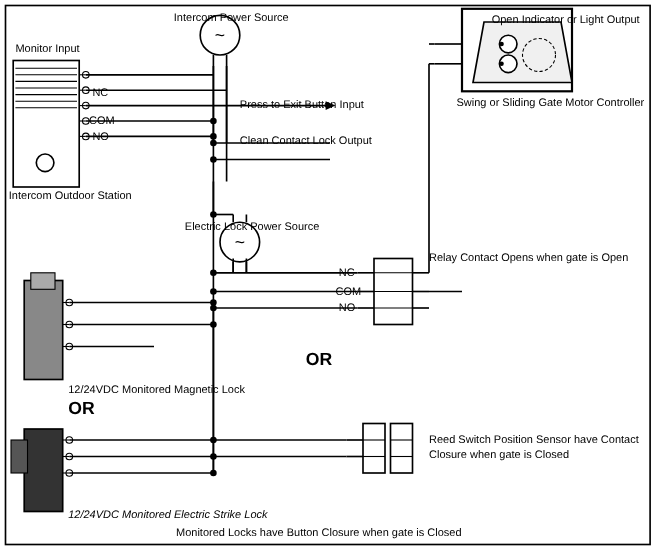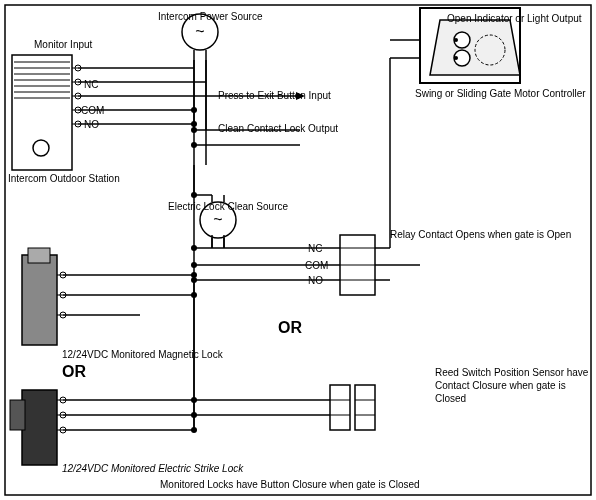--- a/index.html
+++ b/index.html
@@ -196,38 +196,38 @@
     <line x1="194" y1="165" x2="194" y2="195" stroke="#000" stroke-width="1.5"></line>
     <line x1="212" y1="195" x2="194" y2="195" stroke="#000" stroke-width="1.5"></line>
     <circle cx="194" cy="195" r="3" fill="#000"></circle>
     <line x1="212" y1="248" x2="212" y2="248" stroke="#000" stroke-width="1.5"></line>
 
     <line x1="212" y1="248" x2="212" y2="235" stroke="#000" stroke-width="1.5"></line>
     <line x1="224" y1="248" x2="224" y2="235" stroke="#000" stroke-width="1.5"></line>
 
   </svg>
 
-  <div class="label" style="left:14px; top:38px;margin-left:20px;">Monitor Input</div>
+  <div class="label" style="left:14px; top:38px;">Monitor Input</div>
   <div class="label" style="left:158px; top:10px;">Intercom
 Power Source</div>
   <div class="label" style="left:8px; top:172px;">Intercom Outdoor
 Station</div>
   <div class="label" style="left:218px; top:89px;">Press to Exit Button Input</div>
   <div class="label" style="left:218px; top:122px;">Clean Contact
 Lock Output</div>
   <div class="label" style="left:168px; top:200px;">Electric Lock
-Clean Source</div>
+Power Source</div>
   <div class="label" style="left:390px; top:228px;">Relay Contact Opens
 when gate is Open</div>
   <div class="label" style="left:447px; top:12px;">Open Indicator
 or Light Output</div>
   <div class="label" style="left:415px; top:87px;">Swing or Sliding Gate
 Motor Controller</div>
   <div class="label" style="left:278px; ty:318px; top:318px; font-size:16px; font-weight:bold;">OR</div>
-  <div class="label" style="left:390px; top:366px;margin-left:45px;">Reed Switch Position
+  <div class="label" style="left:390px; top:394px;">Reed Switch Position
 Sensor have Contact
 Closure when gate is
 Closed</div>
   <div class="label" style="left:62px; top:348px;">12/24VDC Monitored
 Magnetic Lock</div>
   <div class="label" style="left:62px; top:362px; font-size:16px; font-weight:bold;">OR</div>
   <div class="label" style="left:62px; top:462px;font-style:italic;">12/24VDC Monitored
 Electric Strike Lock</div>
   <div class="label" style="left:160px; top:478px;">Monitored Locks have Button Closure when gate is Closed</div>
 

